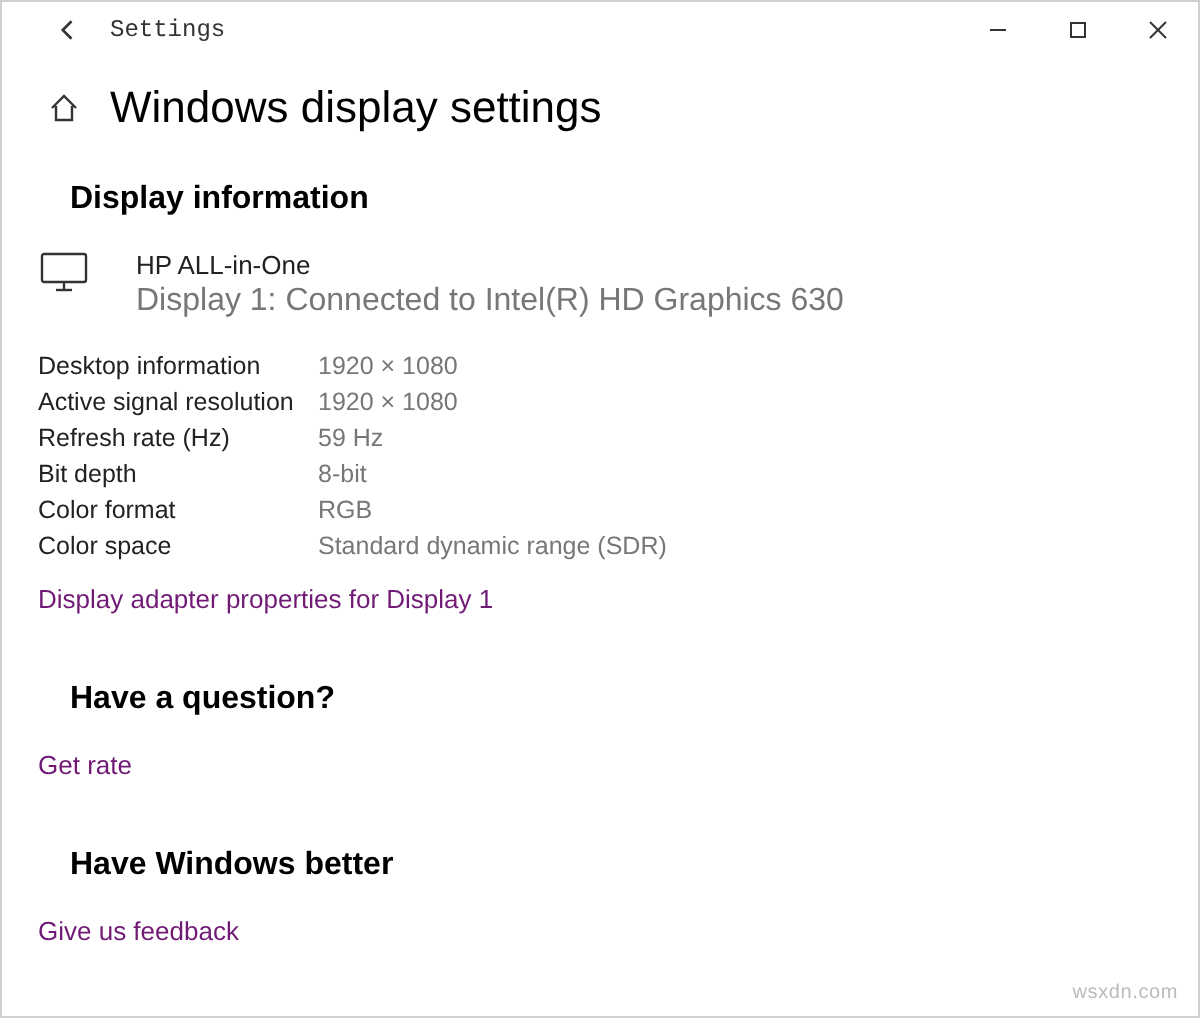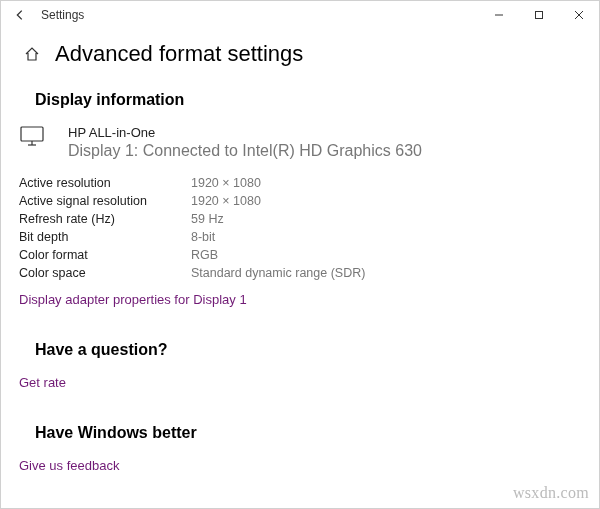--- a/index.html
+++ b/index.html
@@ -11,21 +11,22 @@
     width: 600px;
     height: 509px;
     overflow: hidden;
     position: relative;
     border: 1px solid #d0d0d0;
   }
   .titlebar {
     display: flex;
     align-items: center;
     height: 28px;
-    padding-left: 10px;
+    padding-left: 24px;
+    font-family: Liberation Mono, monospace;
   }
   .titlebar .back {
     width: 18px; display:flex; align-items:center; justify-content:center;
   }
   .titlebar .back svg { width: 14px; height: 14px; stroke:#333; fill:none; stroke-width:1.5; }
   .titlebar .title {
     font-size: 12px;
     color: #333;
     margin-left: 12px;
     flex: 1;
@@ -56,28 +57,28 @@
     margin: 6px 0 16px 16px;
   }
   .monitor-row {
     display:flex; align-items:flex-start; gap:23px; margin-bottom:16px;
   }
   .monitor-icon svg { width:26px; height:22px; stroke:#333; fill:none; stroke-width:1.2; }
   .monitor-name { font-size:13px; color:#222; }
   .monitor-sub { font-size:16px; color:#777; margin-top:2px; }
   .spec { display:flex; margin:4px 0; }
   .spec .label { width: 140px; color:#222; font-size:12.5px; }
-  .spec .value { color:#777; font-size:12.5px;margin-left:32px; }
+  .spec .value { color:#777; font-size:12.5px; }
   .link {
     color:#701a75; font-size:13px; margin-top:8px; display:inline-block;
   }
   .section { margin-top: 34px; }
   .watermark {
     position:absolute; bottom:6px; right:10px;
-    font-size:16px; color:#bbb; letter-spacing:0.3px;font-family:Liberation Serif, serif;
+    font-size:10px; color:#bbb; letter-spacing:0.3px;
   }
 </style>
 </head>
 <body>
 
 <div class="titlebar">
   <div class="back">
     <svg viewBox="0 0 16 16">
         <path d="M10 3 L5 8 L10 13"></path>
       </svg>
@@ -102,21 +103,21 @@
     </div>
   </div>
 </div>
 
 <div class="header">
   <div class="home">
     <svg viewBox="0 0 16 16">
         <path d="M2 8 L8 2 L14 8 M4 7 V14 H12 V7"></path>
       </svg>
   </div>
-  <h1>Advanced format settings</h1>
+  <h1>Windows display settings</h1>
 </div>
 
 <div class="content">
 
   <div>
     <div class="section-title">Display information</div>
 
     <div class="monitor-row">
       <div class="monitor-icon">
         <svg viewBox="0 0 26 22">
@@ -125,21 +126,21 @@
             <line x1="13" y1="16" x2="13" y2="20"></line>
           </svg>
       </div>
       <div>
         <div class="monitor-name">HP ALL-in-One</div>
         <div class="monitor-sub">Display 1: Connected to Intel(R) HD Graphics 630</div>
       </div>
     </div>
 
     <div class="spec">
-      <div class="label">Active resolution</div>
+      <div class="label">Desktop information</div>
       <div class="value">1920 × 1080</div>
     </div>
     <div class="spec">
       <div class="label">Active signal resolution</div>
       <div class="value">1920 × 1080</div>
     </div>
     <div class="spec">
       <div class="label">Refresh rate (Hz)</div>
       <div class="value">59 Hz</div>
     </div>

